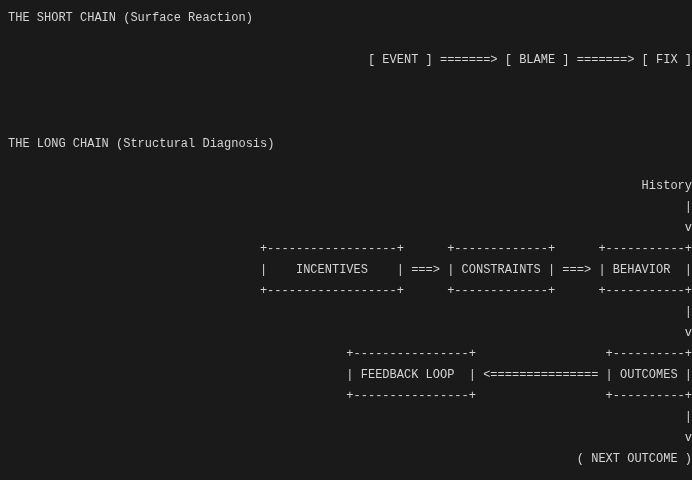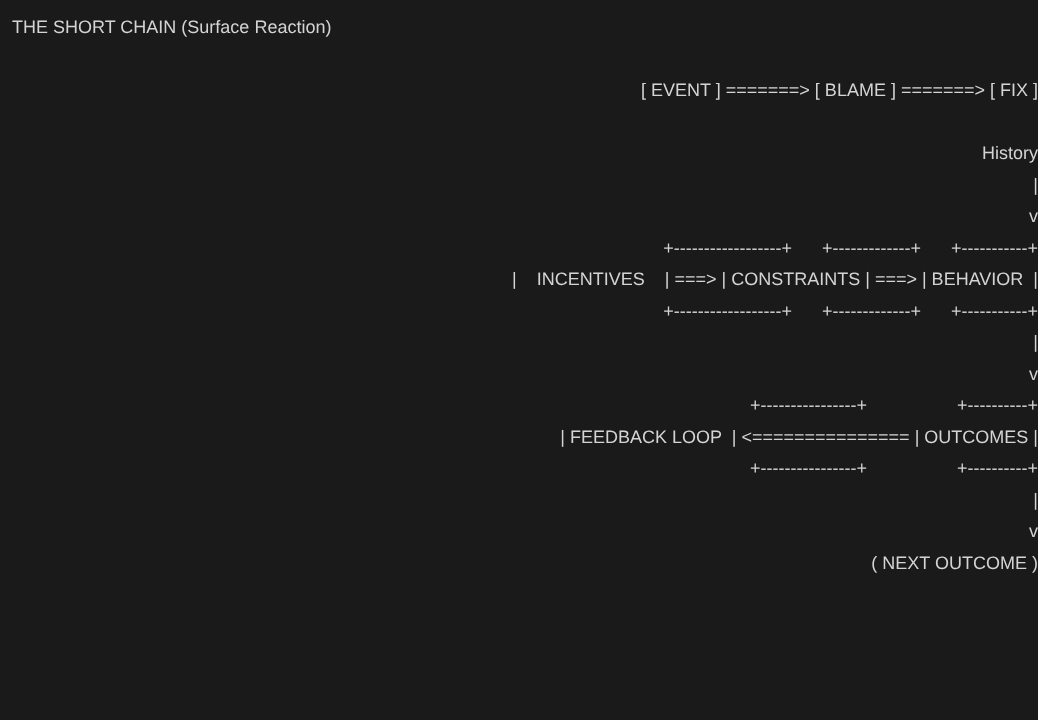--- a/index.html
+++ b/index.html
@@ -10,21 +10,21 @@
     background: #1a1a1a;
     overflow: hidden;
   }
   .screen {
     box-sizing: border-box;
     width: 692px;
     height: 480px;
     padding: 8px 0 0 8px;
     background: #1a1a1a;
     color: #d4d4d4;
-    font-family: Liberation Sans, sans-serif;
+    font-family: Liberation Mono, monospace;
     font-size: 12px;
     line-height: 21px;
   }
   pre {
     margin: 0;
     padding: 0;
     font: inherit;
     color: inherit;
     white-space: pre;
   }
@@ -35,20 +35,21 @@
 <body>
 
 <div class="screen">
 
   <section>
     <pre>THE SHORT CHAIN (Surface Reaction)</pre>
     <pre class="gap-1">[ EVENT ] =======&gt; [ BLAME ] =======&gt; [ FIX ]</pre>
   </section>
 
   <section>
+    <pre class="gap-3">THE LONG CHAIN (Structural Diagnosis)</pre>
     <pre class="gap-1">      History
          |
          v
 +------------------+      +-------------+      +-----------+
 |    INCENTIVES    | ===&gt; | CONSTRAINTS | ===&gt; | BEHAVIOR  |
 +------------------+      +-------------+      +-----------+
                                                      |
                                                      v
         +----------------+                  +----------+
         | FEEDBACK LOOP  | &lt;=============== | OUTCOMES |

